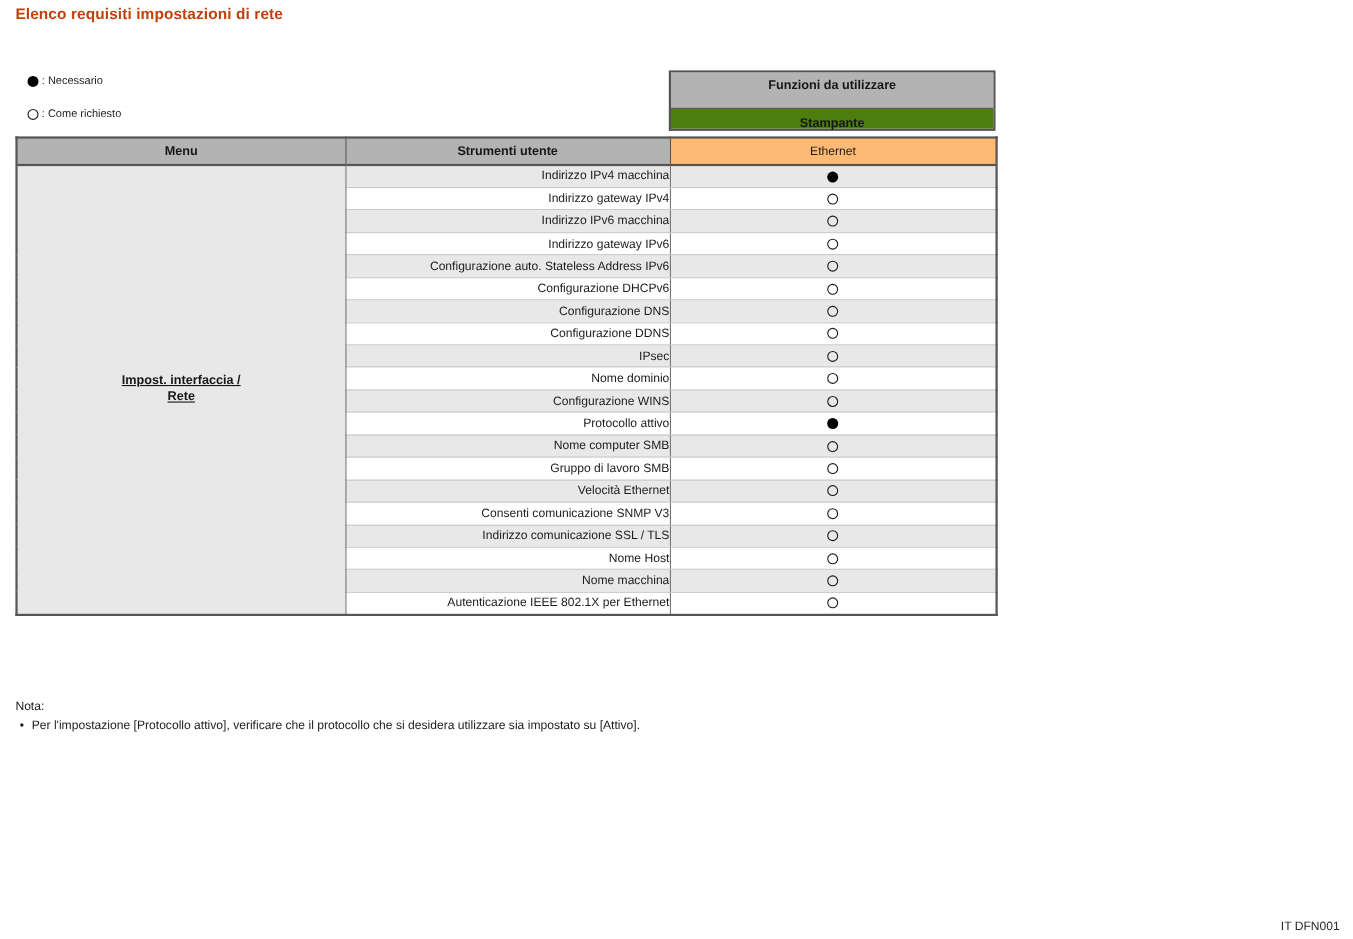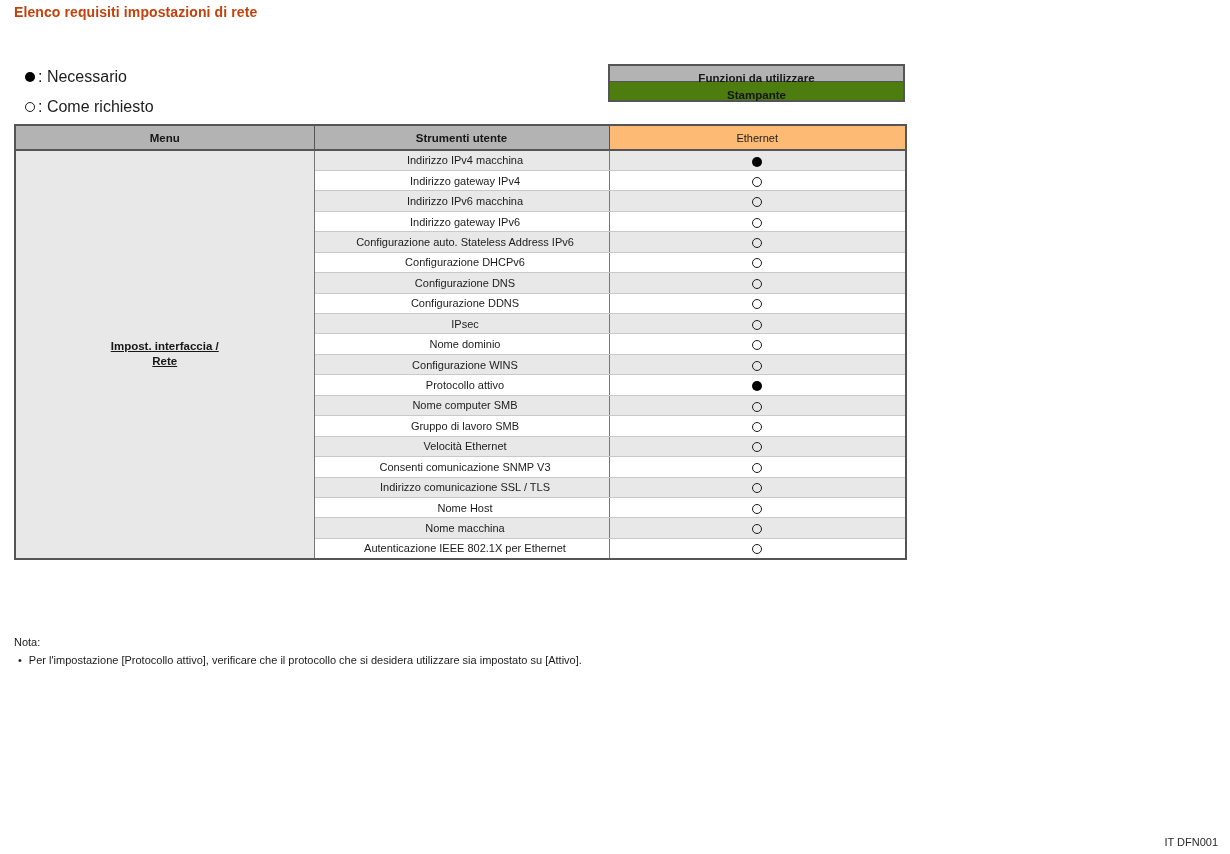--- a/index.html
+++ b/index.html
@@ -20,41 +20,41 @@
   }
   .intro {
     position: absolute; left: 14px; top: 32px;
     font-size: 11px; color: #2a2a2a; white-space: nowrap;
   }
 
   
   .legend-item {
     position: absolute; left: 25px;
     display: flex; align-items: center;
-    font-size: 16px; color: #1c1c1c;
+    font-size: 10px; color: #1c1c1c;
   }
   .legend-item.first  { top: 68px; }
   .legend-item.second { top: 98px; }
 
   .sym {
     display: inline-block; width: 10px; height: 10px;
     border-radius: 50%; vertical-align: middle;
   }
   .sym.filled { background: #000; }
   .sym.empty  { background: transparent; border: 1.6px solid #1a1a1a; }
   .legend-item .sym { margin-right: 3px; }
 
   
   .func-header {
     position: absolute; left: 608px; top: 64px; width: 297px;
     border: 2px solid #555;
     background: #fff;
   }
   .func-title {
-    height: 16px; line-height: 24px; text-align: center;
+    height: 33px; line-height: 24px; text-align: center;
     background: #b3b3b3; font-size: 11.5px; font-weight: bold;
     border-bottom: 1.5px solid #555; color: #171717;
   }
   .func-sub {
     height: 18px; line-height: 26px; text-align: center;
     background: #4d7c0f; font-size: 11.5px; font-weight: bold; color: #171717;
   }
 
   
   table.main {
@@ -84,21 +84,21 @@
     border-top: 1px solid #c9c9c9; border-bottom: 1px solid #c9c9c9;
     vertical-align: middle;
   }
   td.menu-cell {
     background: #e8e8e8;
     text-align: center; font-weight: bold; font-size: 11.5px;
     line-height: 15px; color: #171717;
     border-bottom: 2px solid #555;
     text-decoration: underline;
   }
-  td.tool-cell { padding: 0 0 0 7px; text-align: center; color: #1c1c1c; }
+  td.tool-cell { padding: 0 0 0 7px; text-align: right; color: #1c1c1c; }
   td.sym-cell  { text-align: center; }
 
   
   .note { position: absolute; left: 14px; top: 636px; font-size: 11px; color: #1c1c1c; }
   .note-heading { font-weight: normal; }
   .note-line { margin-top: 6px; display: flex; align-items: baseline; }
   .note-bullet { padding: 0 7px 0 4px; font-size: 11px; }
 
   .footer-code {
     position: absolute; right: 12px; top: 836px;

